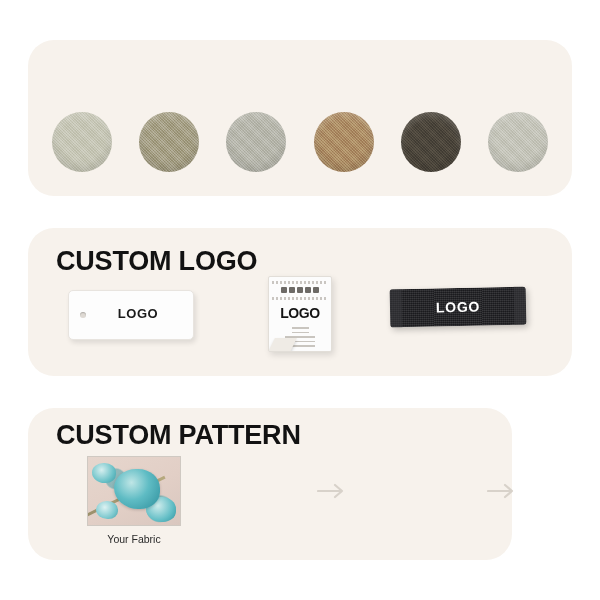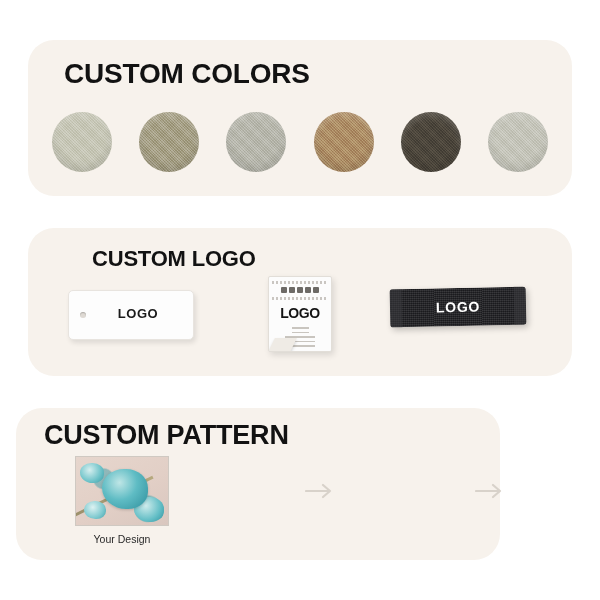--- a/index.html
+++ b/index.html
@@ -22,31 +22,31 @@
 
   
   .card {
     position: absolute;
     background: #f7f2ec;
     border-radius: 26px;
     box-sizing: border-box;
   }
   #card-colors  { left: 28px; top: 40px;  width: 544px; height: 156px; }
   #card-logo    { left: 28px; top: 228px; width: 544px; height: 148px; }
-  #card-pattern { left: 16px; top: 408px; width: 484px; height: 152px; }
+  #card-pattern { left: 28px; top: 408px; width: 484px; height: 152px; }
 
   .section-title {
     position: absolute;
     font-weight: 700;
     color: #121212;
     letter-spacing: -0.2px;
     white-space: nowrap;
   }
   #title-colors  { left: 36px; top: 18px; font-size: 28px; }
-  #title-logo    { left: 28px; top: 18px; font-size: 22px; margin-left: 36px; }
+  #title-logo    { left: 28px; top: 18px; font-size: 27px; }
   #title-pattern { left: 28px; top: 12px; font-size: 27px; }
 
   
   .swatch-row {
     position: absolute;
     left: 24px;
     top: 70px;
     width: 496px;
     height: 64px;
     display: flex;
@@ -348,21 +348,20 @@
     background: radial-gradient(circle at 40% 40%, #5b5c60 0 45%, #3d3e42 100%);
     opacity: 0.9;
   }
 </style>
 </head>
 <body>
 
 <div class="page" style="background-color: rgb(255, 255, 255);">
 
   <div class="card" id="card-colors" style="background-color: rgb(247, 242, 236);">
-    <div class="section-title" id="title-colors">CUSTOM COLORS</div>
 
     <div class="swatch-row">
       <div class="swatch" id="sw0" style="background-color: rgb(197, 197, 180);"></div>
       <div class="swatch" id="sw1" style="background-color: rgb(163, 157, 130);"></div>
       <div class="swatch" id="sw2" style="background-color: rgb(181, 181, 170);"></div>
       <div class="swatch" id="sw3" style="background-color: rgb(171, 138, 99);"></div>
       <div class="swatch" id="sw4" style="background-color: rgb(74, 68, 58);"></div>
       <div class="swatch" id="sw5" style="background-color: rgb(195, 195, 184);"></div>
     </div>
   </div>
@@ -407,21 +406,21 @@
     <div class="flow">
 
       <div class="flow-step">
         <div class="flow-thumb thumb-design">
           <div class="stem"></div>
           <div class="petal p2"></div>
           <div class="petal p4"></div>
           <div class="petal p3"></div>
           <div class="petal p1"></div>
         </div>
-        <div class="flow-caption">Your Design</div>
+        <div class="flow-caption">Your Fabric</div>
       </div>
 
       <div class="flow-arrow">
         <svg width="30" height="16" viewBox="0 0 30 16" aria-hidden="true">
           <path d="M1 8 H25 M18 2 L25 8 L18 14" fill="none" stroke="#d8d2ca" stroke-width="2.2" stroke-linecap="round" stroke-linejoin="round"></path>
         </svg>
       </div>
 
 
       <div class="flow-arrow">

